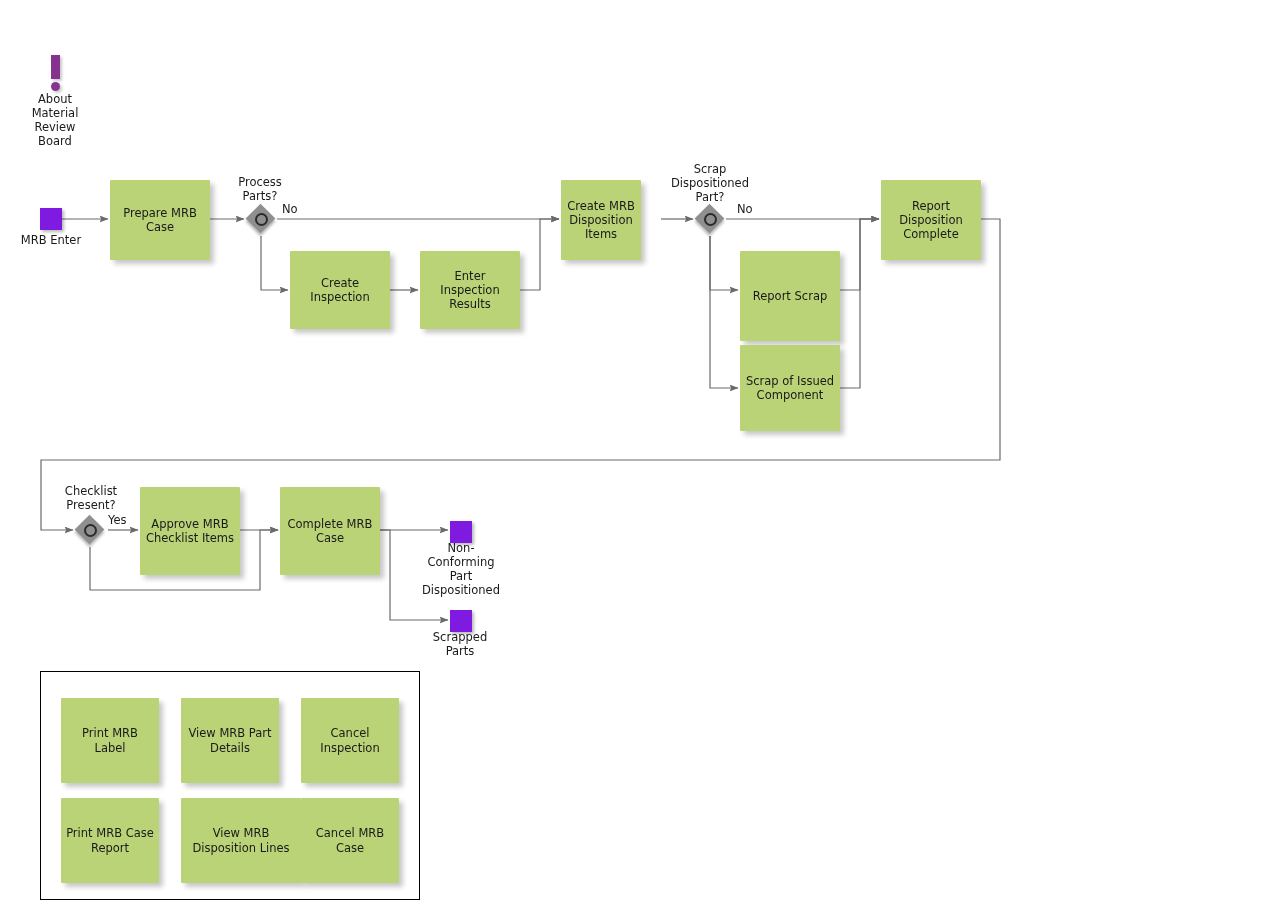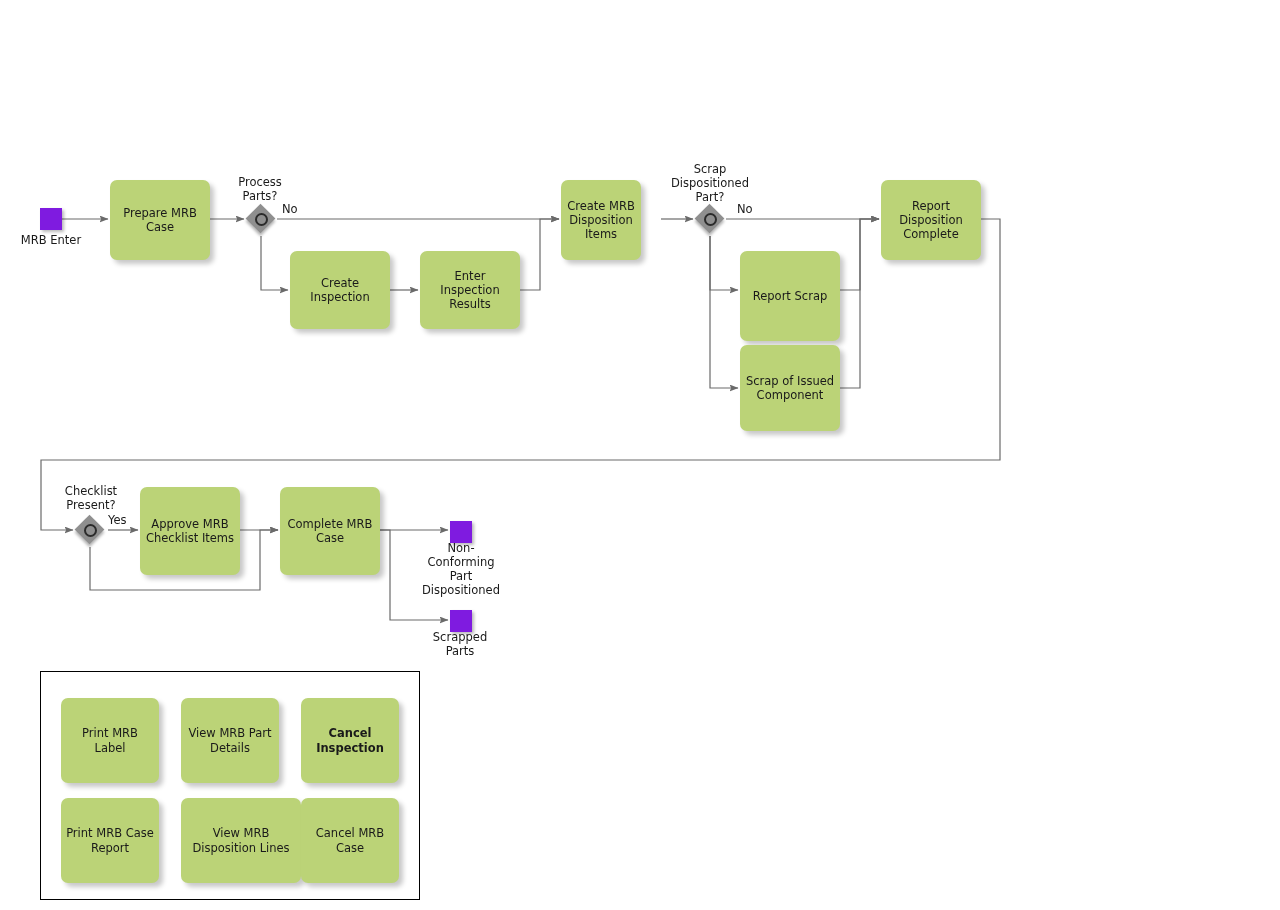--- a/index.html
+++ b/index.html
@@ -37,21 +37,21 @@
     left: 0;
     top: 0;
     width: 1280px;
     height: 910px;
     pointer-events: none;
   }
   
   .task {
     position: absolute;
     background: #bbd377;
-    border-radius: 7px;
+    border-radius: 1px;
     box-shadow: 4px 4px 5px rgba(0,0,0,0.22);
     display: flex;
     align-items: center;
     justify-content: center;
     text-align: center;
     color: #1a1a1a;
     font-size: 11.5px;
     line-height: 1.22;
     padding: 2px 5px;
     box-sizing: border-box;
@@ -215,20 +215,30 @@
       <path d="M240,530 L278,530"></path>
 
       <path d="M90,547 L90,590 L260,590 L260,530 L278,530"></path>
 
       <path d="M380,530 L448,530"></path>
 
       <path d="M380,530 L390,530 L390,620 L448,620"></path>
     </g>
   </svg>
 
+  <div id="annotation">
+    <div class="bang">
+      <div class="stem"></div>
+      <div class="dot"></div>
+    </div>
+    <div class="atext">About
+Material
+Review
+Board</div>
+  </div>
 
   <div id="general-group"></div>
 
   <div id="nodes">
       <div class="task" style="left: 110px; top: 180px; width: 100px; height: 80px;">Prepare MRB
 Case</div>
       <div class="task" style="left: 290px; top: 251px; width: 100px; height: 78px;">Create
 Inspection</div>
       <div class="task" style="left: 420px; top: 251px; width: 100px; height: 78px;">Enter
 Inspection
@@ -242,21 +252,21 @@
       <div class="task" style="left: 881px; top: 180px; width: 100px; height: 80px;">Report
 Disposition
 Complete</div>
       <div class="task" style="left: 140px; top: 487px; width: 100px; height: 88px;">Approve MRB
 Checklist Items</div>
       <div class="task" style="left: 280px; top: 487px; width: 100px; height: 88px;">Complete MRB
 Case</div>
       <div class="task" style="left: 61px; top: 698px; width: 98px; height: 85px;">Print MRB Label</div>
       <div class="task" style="left: 181px; top: 698px; width: 98px; height: 85px;">View MRB Part
 Details</div>
-      <div class="task" style="left: 301px; top: 698px; width: 98px; height: 85px; font-weight: bold;">Cancel
+      <div class="task" style="left: 301px; top: 698px; width: 98px; height: 85px;">Cancel
 Inspection</div>
       <div class="task" style="left: 61px; top: 798px; width: 98px; height: 85px;">Print MRB Case
 Report</div>
       <div class="task" style="left: 181px; top: 798px; width: 120px; height: 85px;">View MRB
 Disposition Lines</div>
       <div class="task" style="left: 301px; top: 798px; width: 98px; height: 85px;">Cancel MRB
 Case</div>
       <div class="event" style="left: 40px; top: 208px;"></div>
       <div class="event-label" style="left: 6px; top: 233px; width: 90px;">MRB Enter</div>
       <div class="event" style="left: 450px; top: 521px;"></div>

